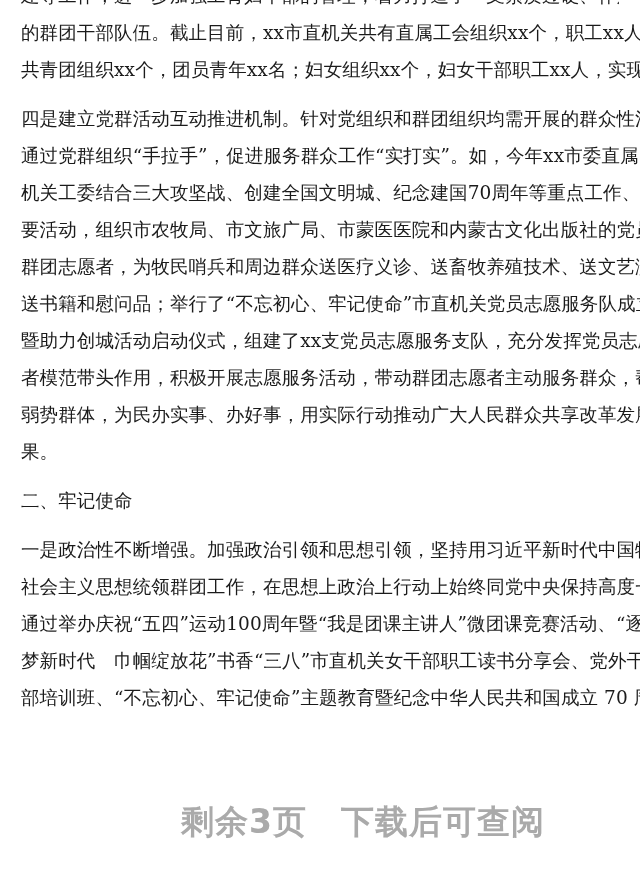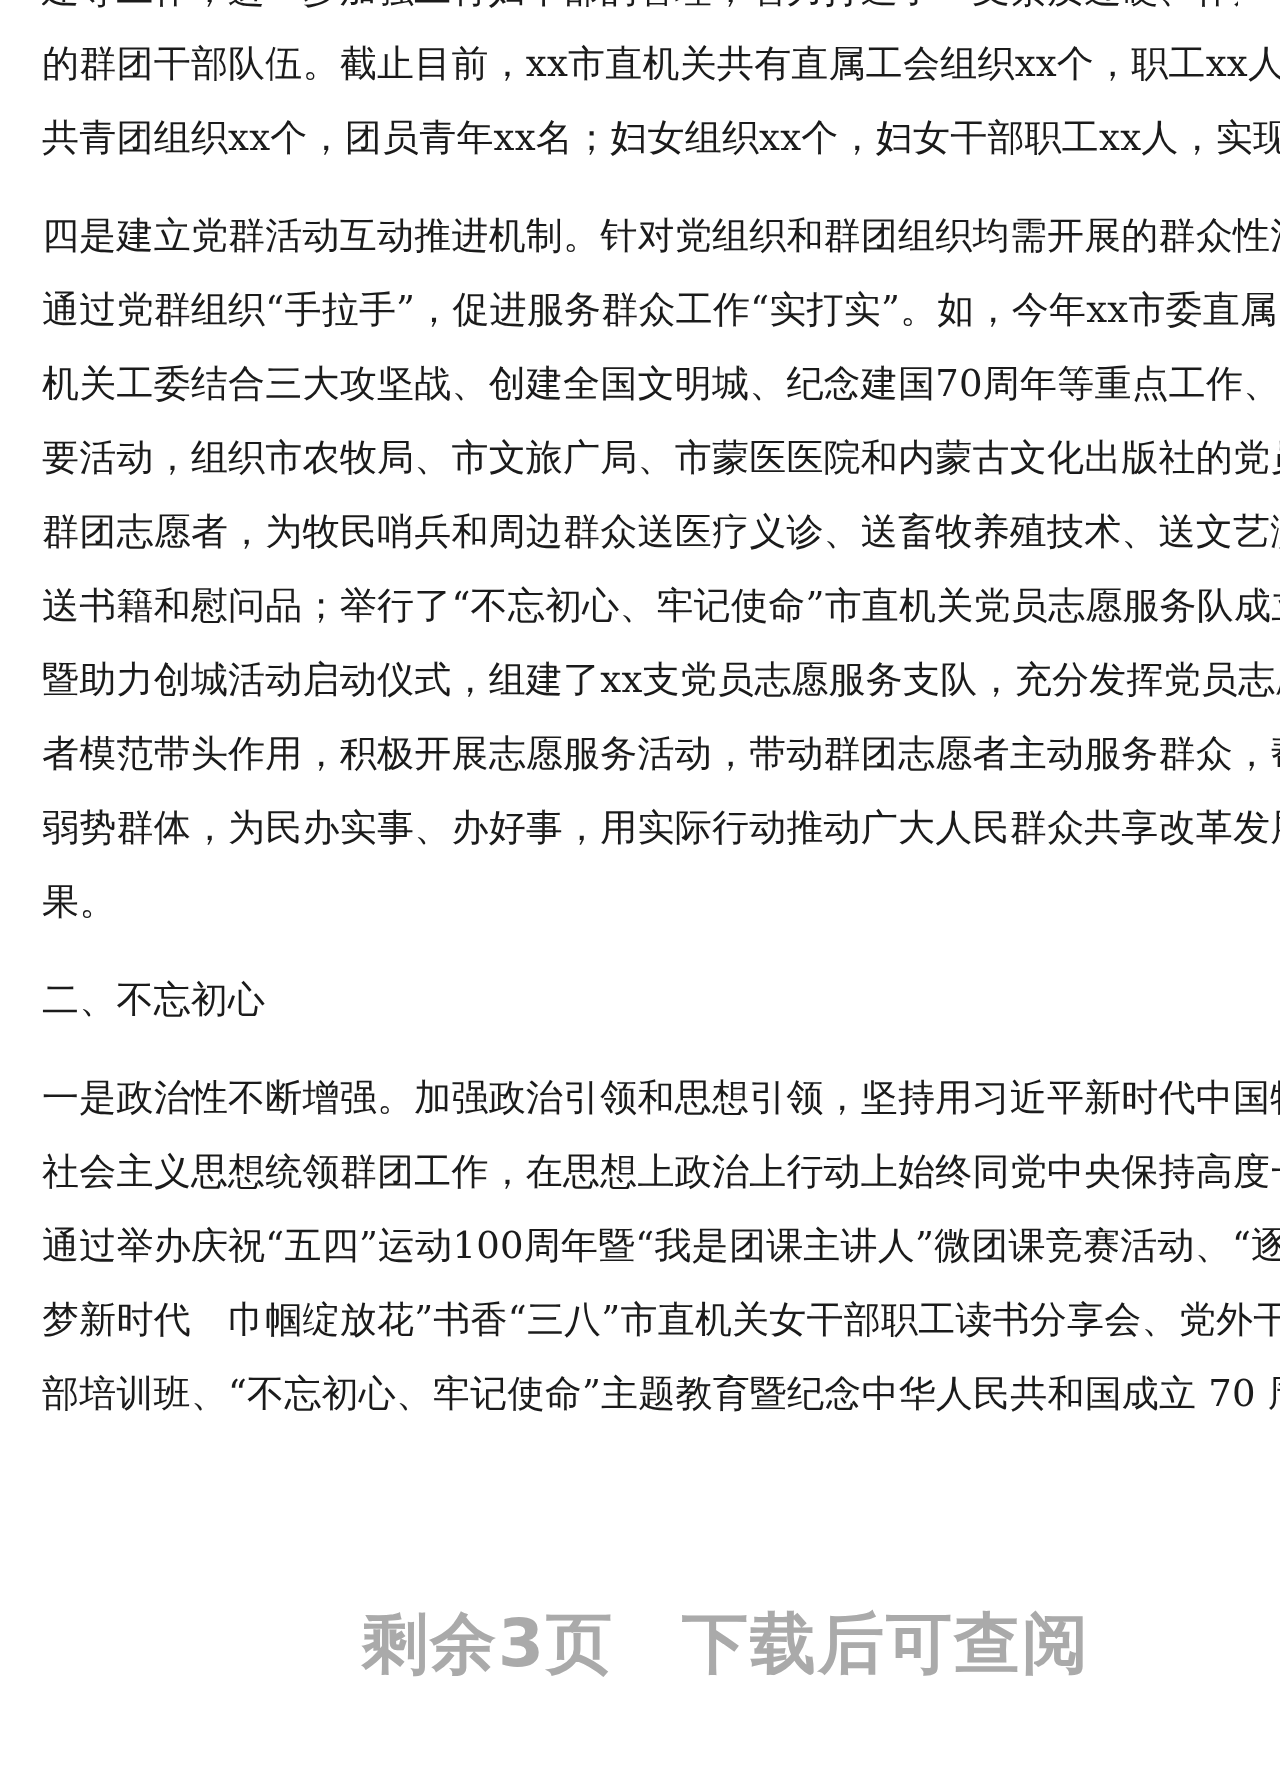--- a/index.html
+++ b/index.html
@@ -550,21 +550,21 @@
             <span>享</span>
             <span>改</span>
             <span>革</span>
             <span>发</span>
             <span>展</span>
           </div>
           <div class="line">果。</div>
         </div>
         <div class="para-gap"></div>
         <div>
-          <div class="line">二、不忘初心</div>
+          <div class="line">二、牢记使命</div>
         </div>
         <div class="para-gap"></div>
         <div>
           <div class="line j">
             <span>一</span>
             <span>是</span>
             <span>政</span>
             <span>治</span>
             <span>性</span>
             <span>不</span>

